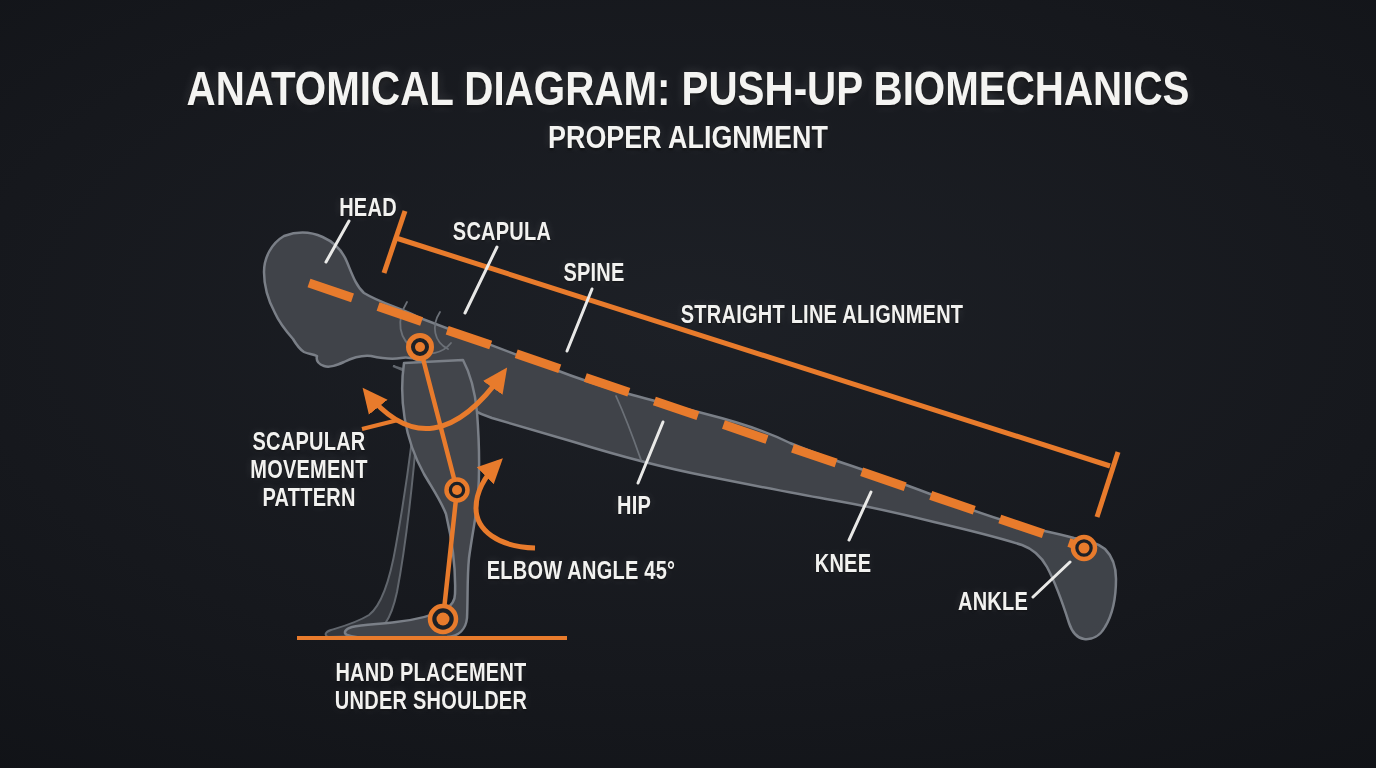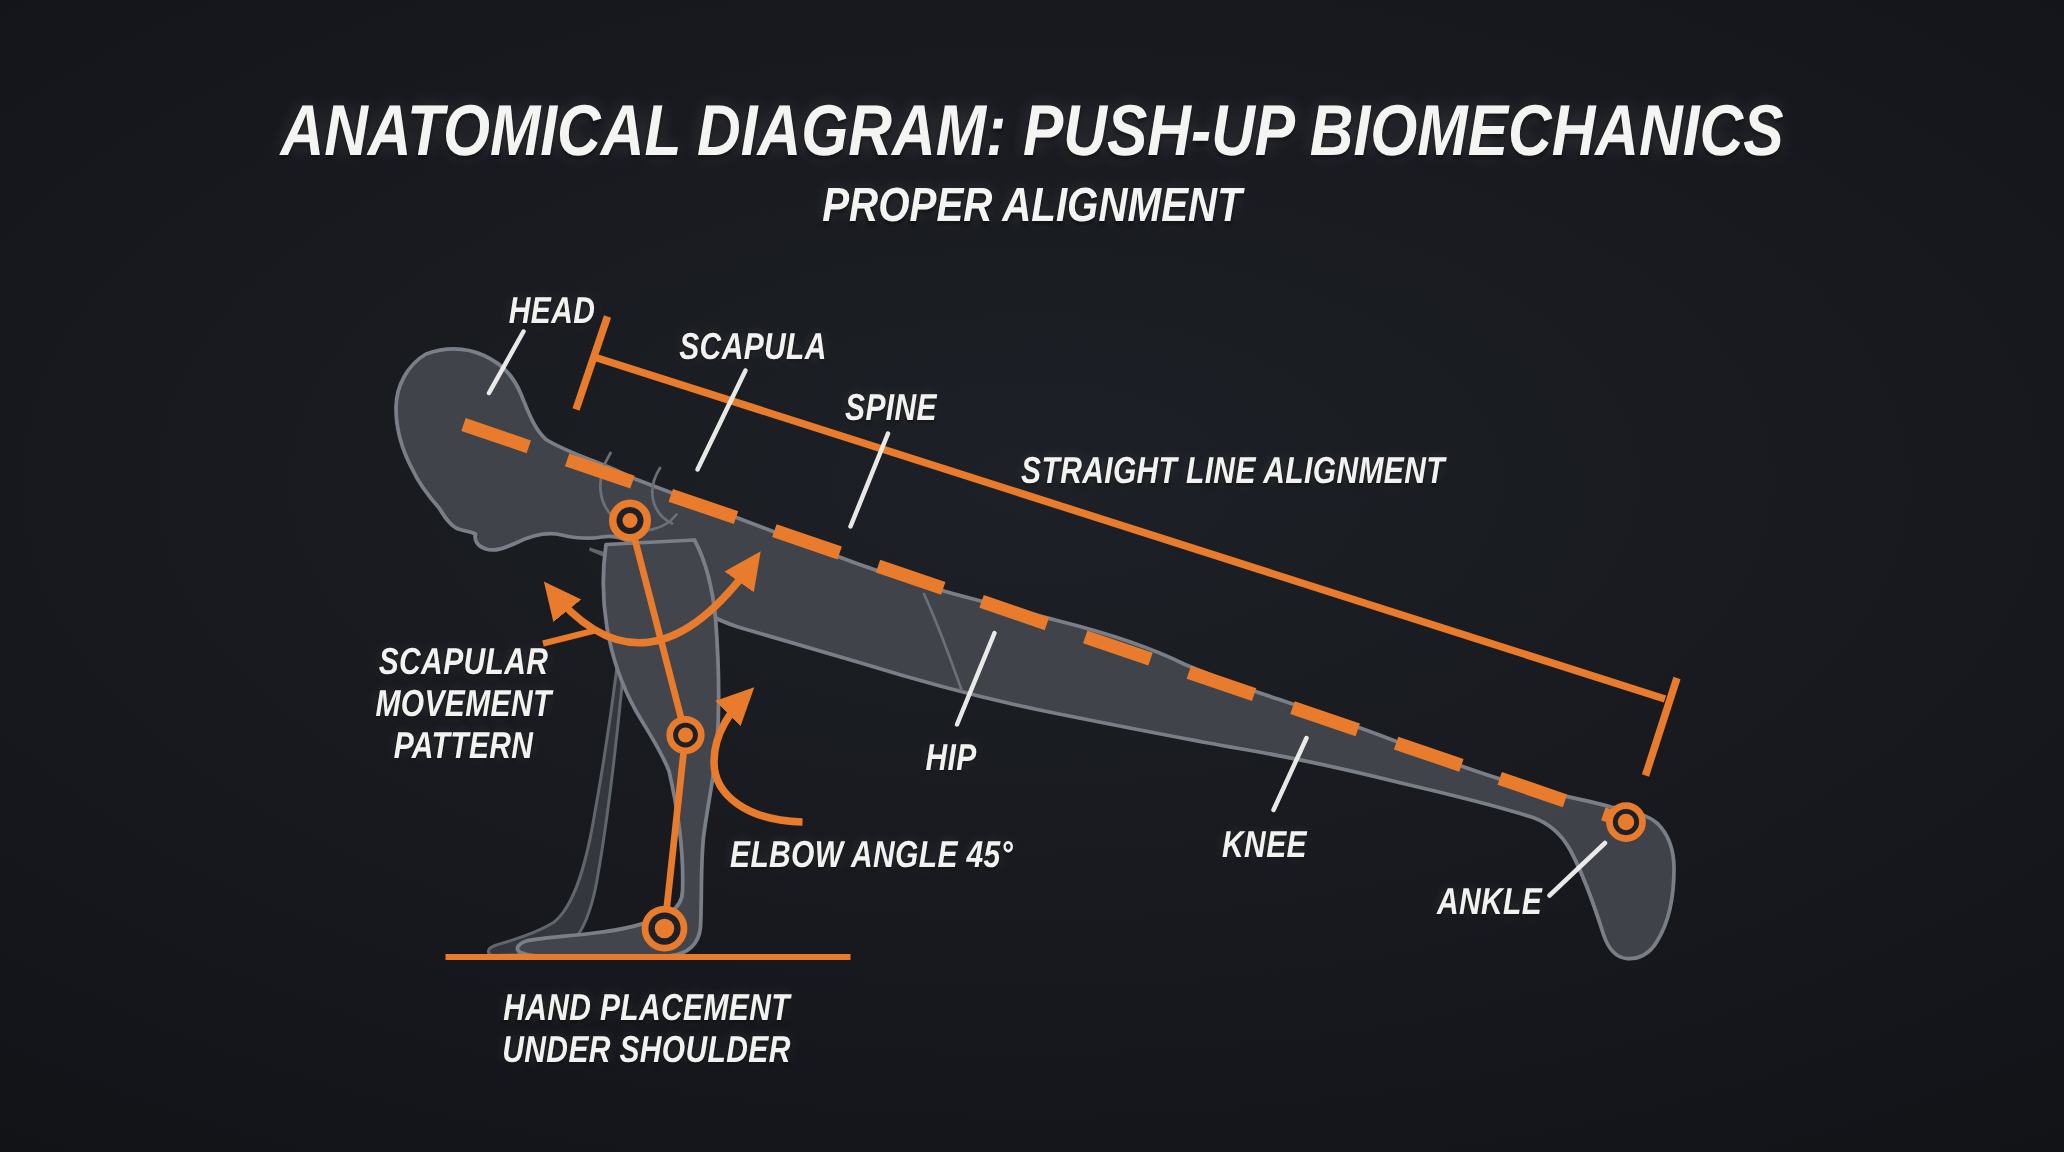--- a/index.html
+++ b/index.html
@@ -5,21 +5,20 @@
   html, body {
     margin: 0; padding: 0;
     background: #0e1013;
     font-family: "Liberation Sans", "DejaVu Sans", sans-serif;
   }
   #stage {
     position: relative;
     width: 1376px; height: 768px;
     overflow: hidden;
     background: radial-gradient(ellipse 95% 85% at 50% 42%, #1d2026 0%, #16181d 55%, #0f1115 100%);
-    font-style: italic;
   }
   #diagram-svg { position: absolute; left: 0; top: 0; }
 
   .lbl {
     position: absolute;
     color: #F2F2F0;
     font-weight: bold;
     font-size: 25px;
     line-height: 28px;
     white-space: nowrap;

